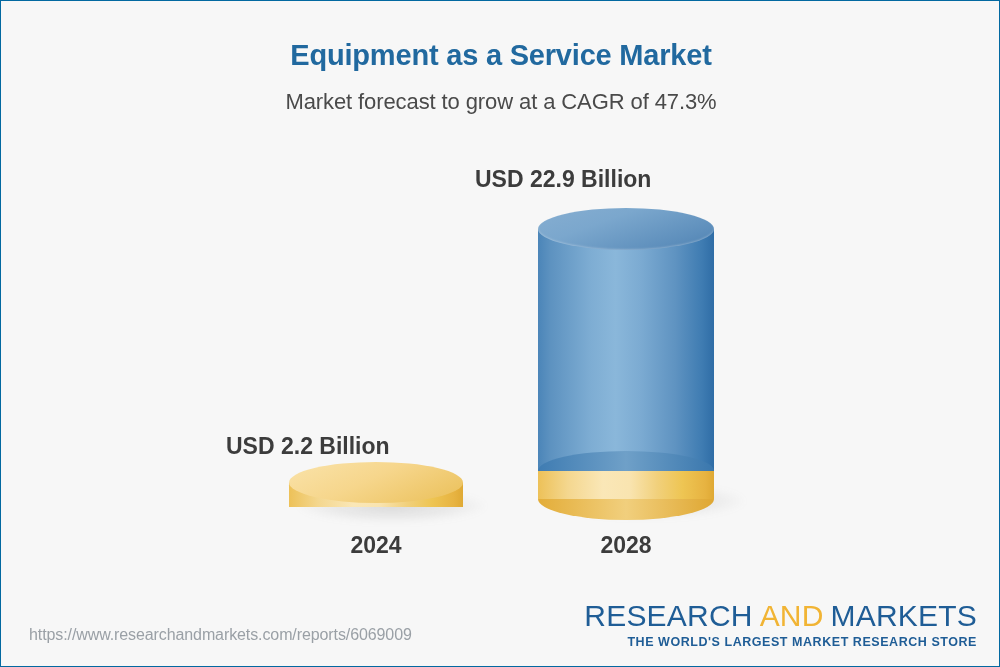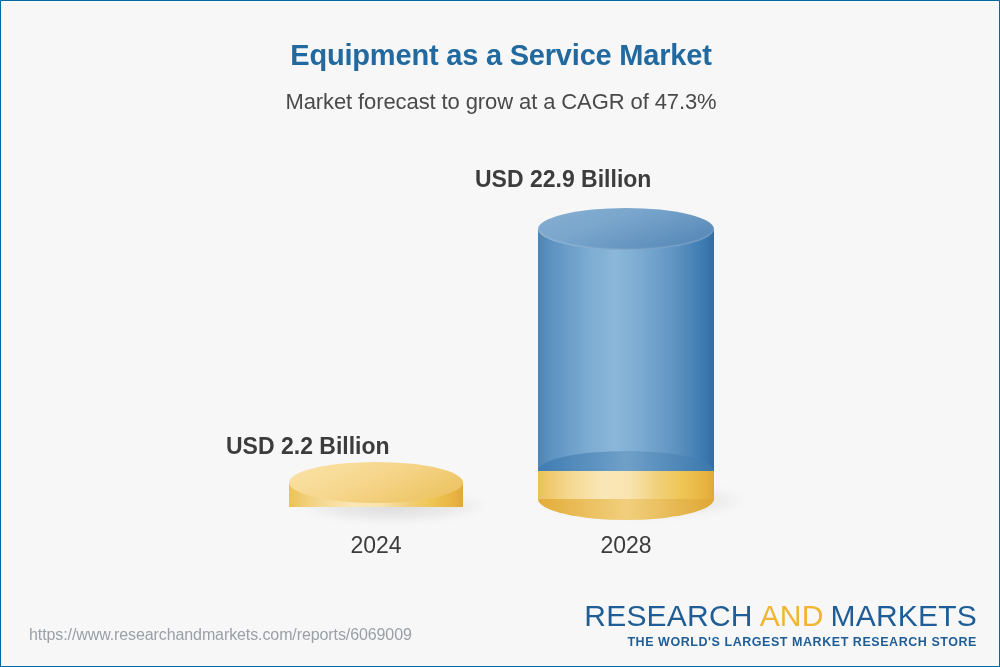--- a/index.html
+++ b/index.html
@@ -68,21 +68,21 @@
     font-weight: bold;
     color: #3c3c3c;
     white-space: nowrap;
   }
   
   .cat-label {
     position: absolute;
     width: 300px;
     text-align: center;
     font-size: 23px;
-    font-weight: normal;
+    font-weight: bold;
     color: #3c3c3c;
   }
 
   
   .cyl { position: absolute; }
 
   .cyl-shadow {
     position: absolute;
     border-radius: 50%;
     background: radial-gradient(ellipse at center,

